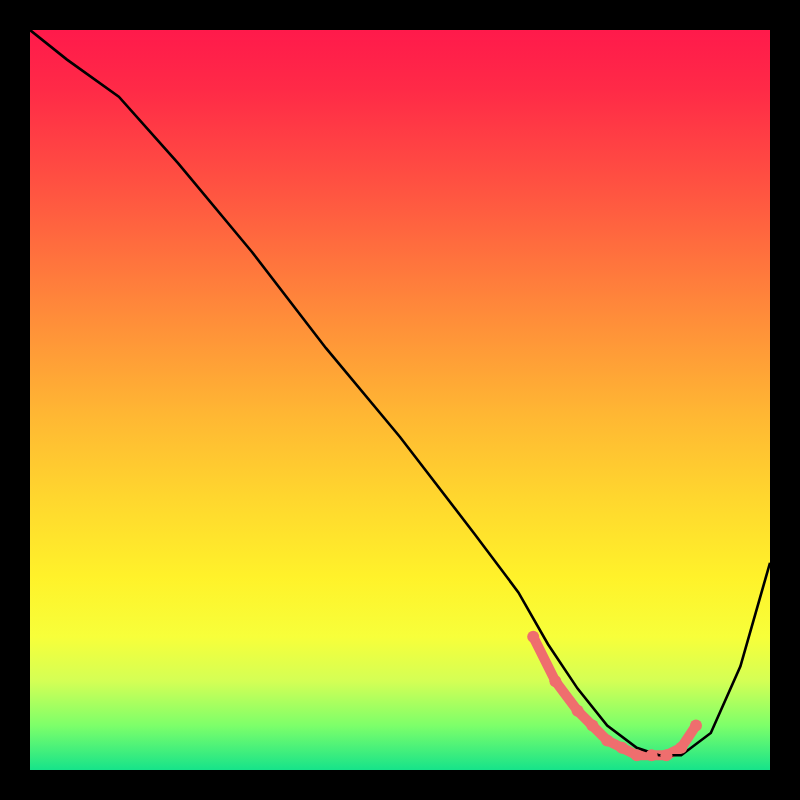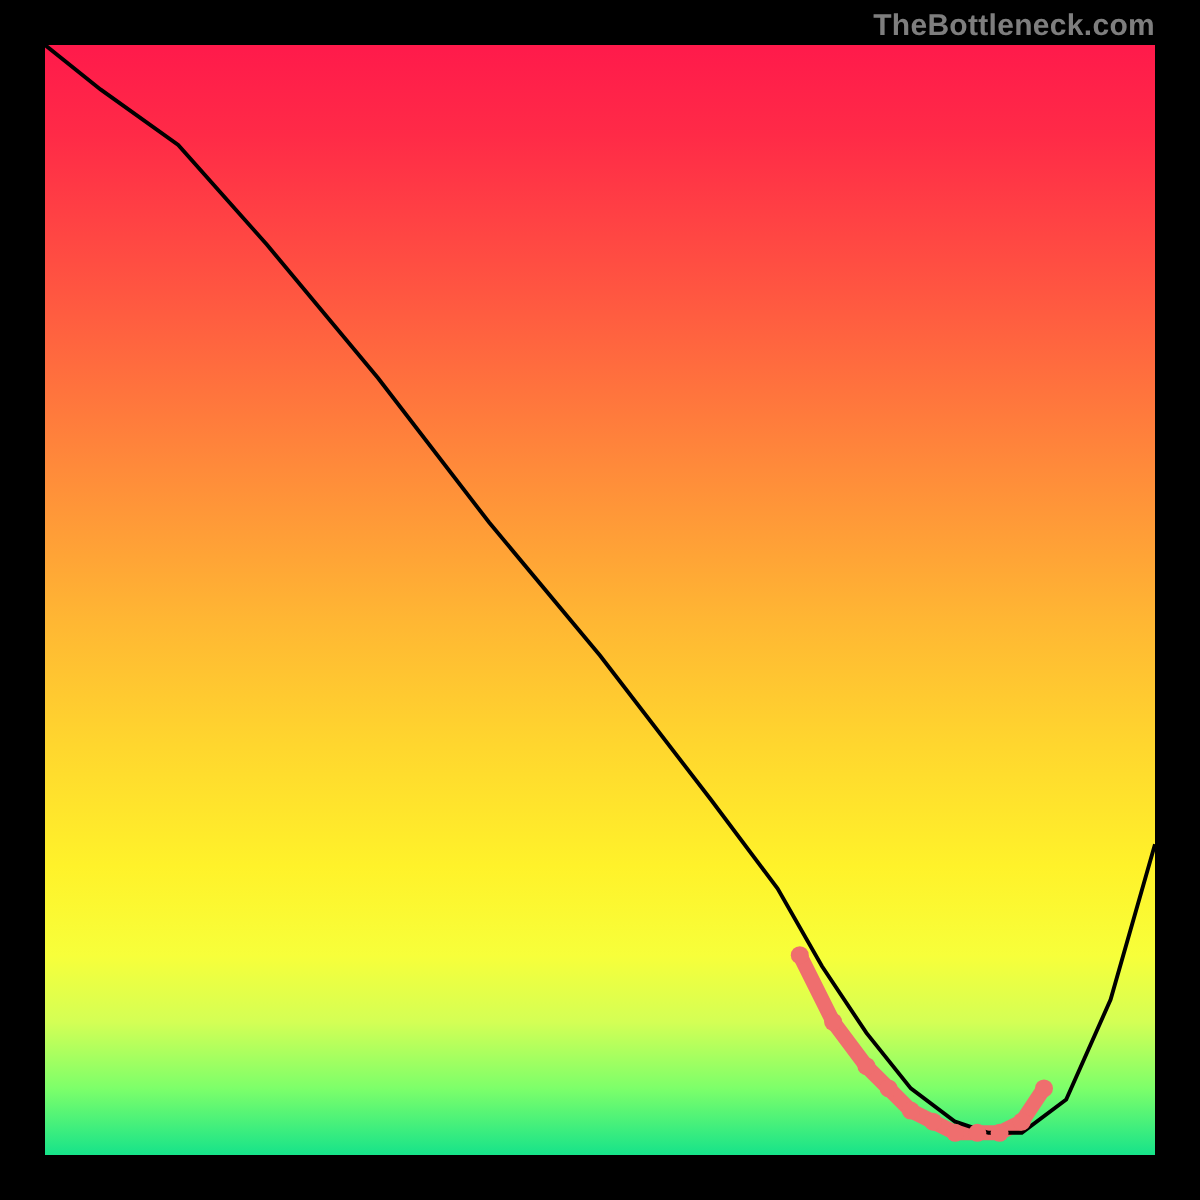--- a/index.html
+++ b/index.html
@@ -55,21 +55,20 @@
     font-size: 20px;
     font-weight: 600;
     color: #7e7e7e;
     letter-spacing: 0.2px;
   }
 </style>
 </head>
 <body>
 
 <div class="stage">
-  <div class="attribution">TheBottleneck.com</div>
 
   <div class="plot">
     <div class="gradient"></div>
     <svg class="curve" viewBox="0 0 740 740" preserveAspectRatio="none">
       <path id="thick-flat" fill="none" stroke="#ef6e6e" stroke-width="10" stroke-linecap="round" d="M503.2 606.8 L525.4 651.2 L547.6 680.8 L562.4 695.6 L577.2 710.4 L592.0 717.8 L606.8 725.2 L621.6 725.2 L636.4 725.2 L651.2 717.8 L666.0 695.6"></path>
       <path id="main-curve" fill="none" stroke="#000" stroke-width="2.6" d="M0.0 0.0 L37.0 29.6 L88.8 66.6 L148.0 133.2 L222.0 222.0 L296.0 318.2 L370.0 407.0 L444.0 503.2 L488.4 562.4 L518.0 614.2 L547.6 658.6 L577.2 695.6 L606.8 717.8 L629.0 725.2 L651.2 725.2 L680.8 703.0 L710.4 636.4 L740.0 532.8"></path>
       <g id="dots">
           <circle cx="503.2" cy="606.8" r="6" fill="#ef6e6e"></circle>
           <circle cx="525.4" cy="651.2" r="6" fill="#ef6e6e"></circle>
           <circle cx="547.6" cy="680.8" r="6" fill="#ef6e6e"></circle>

